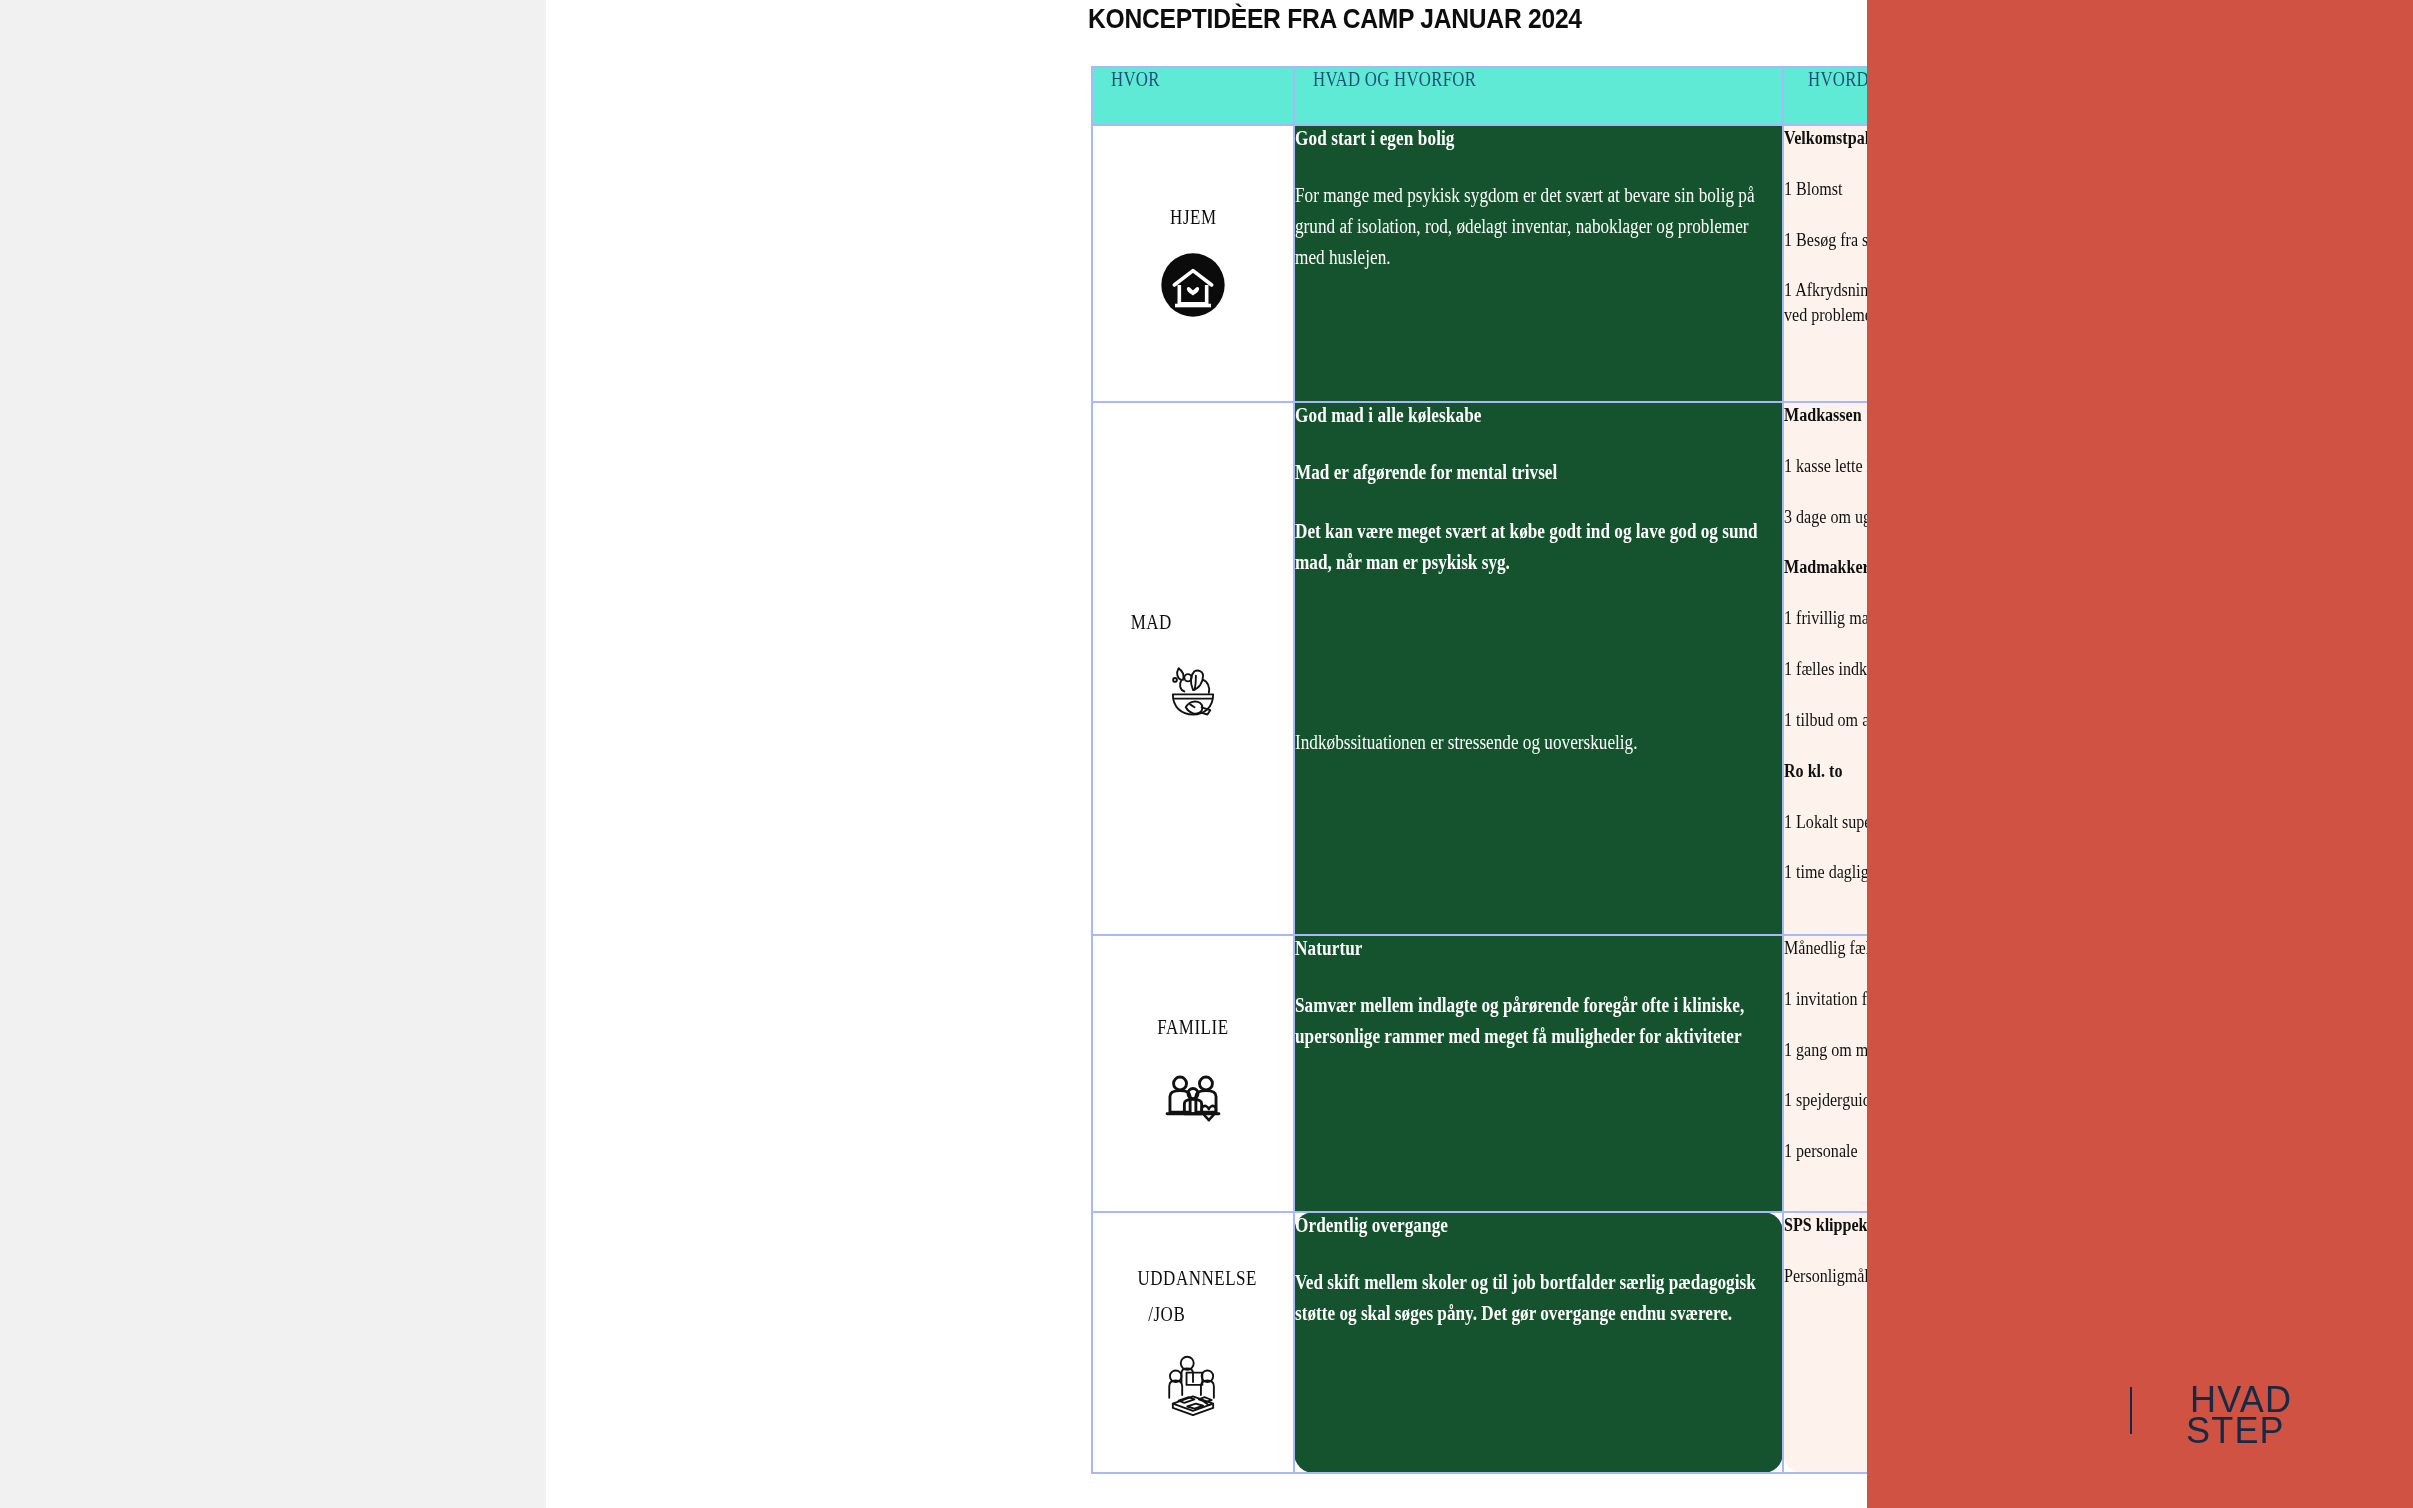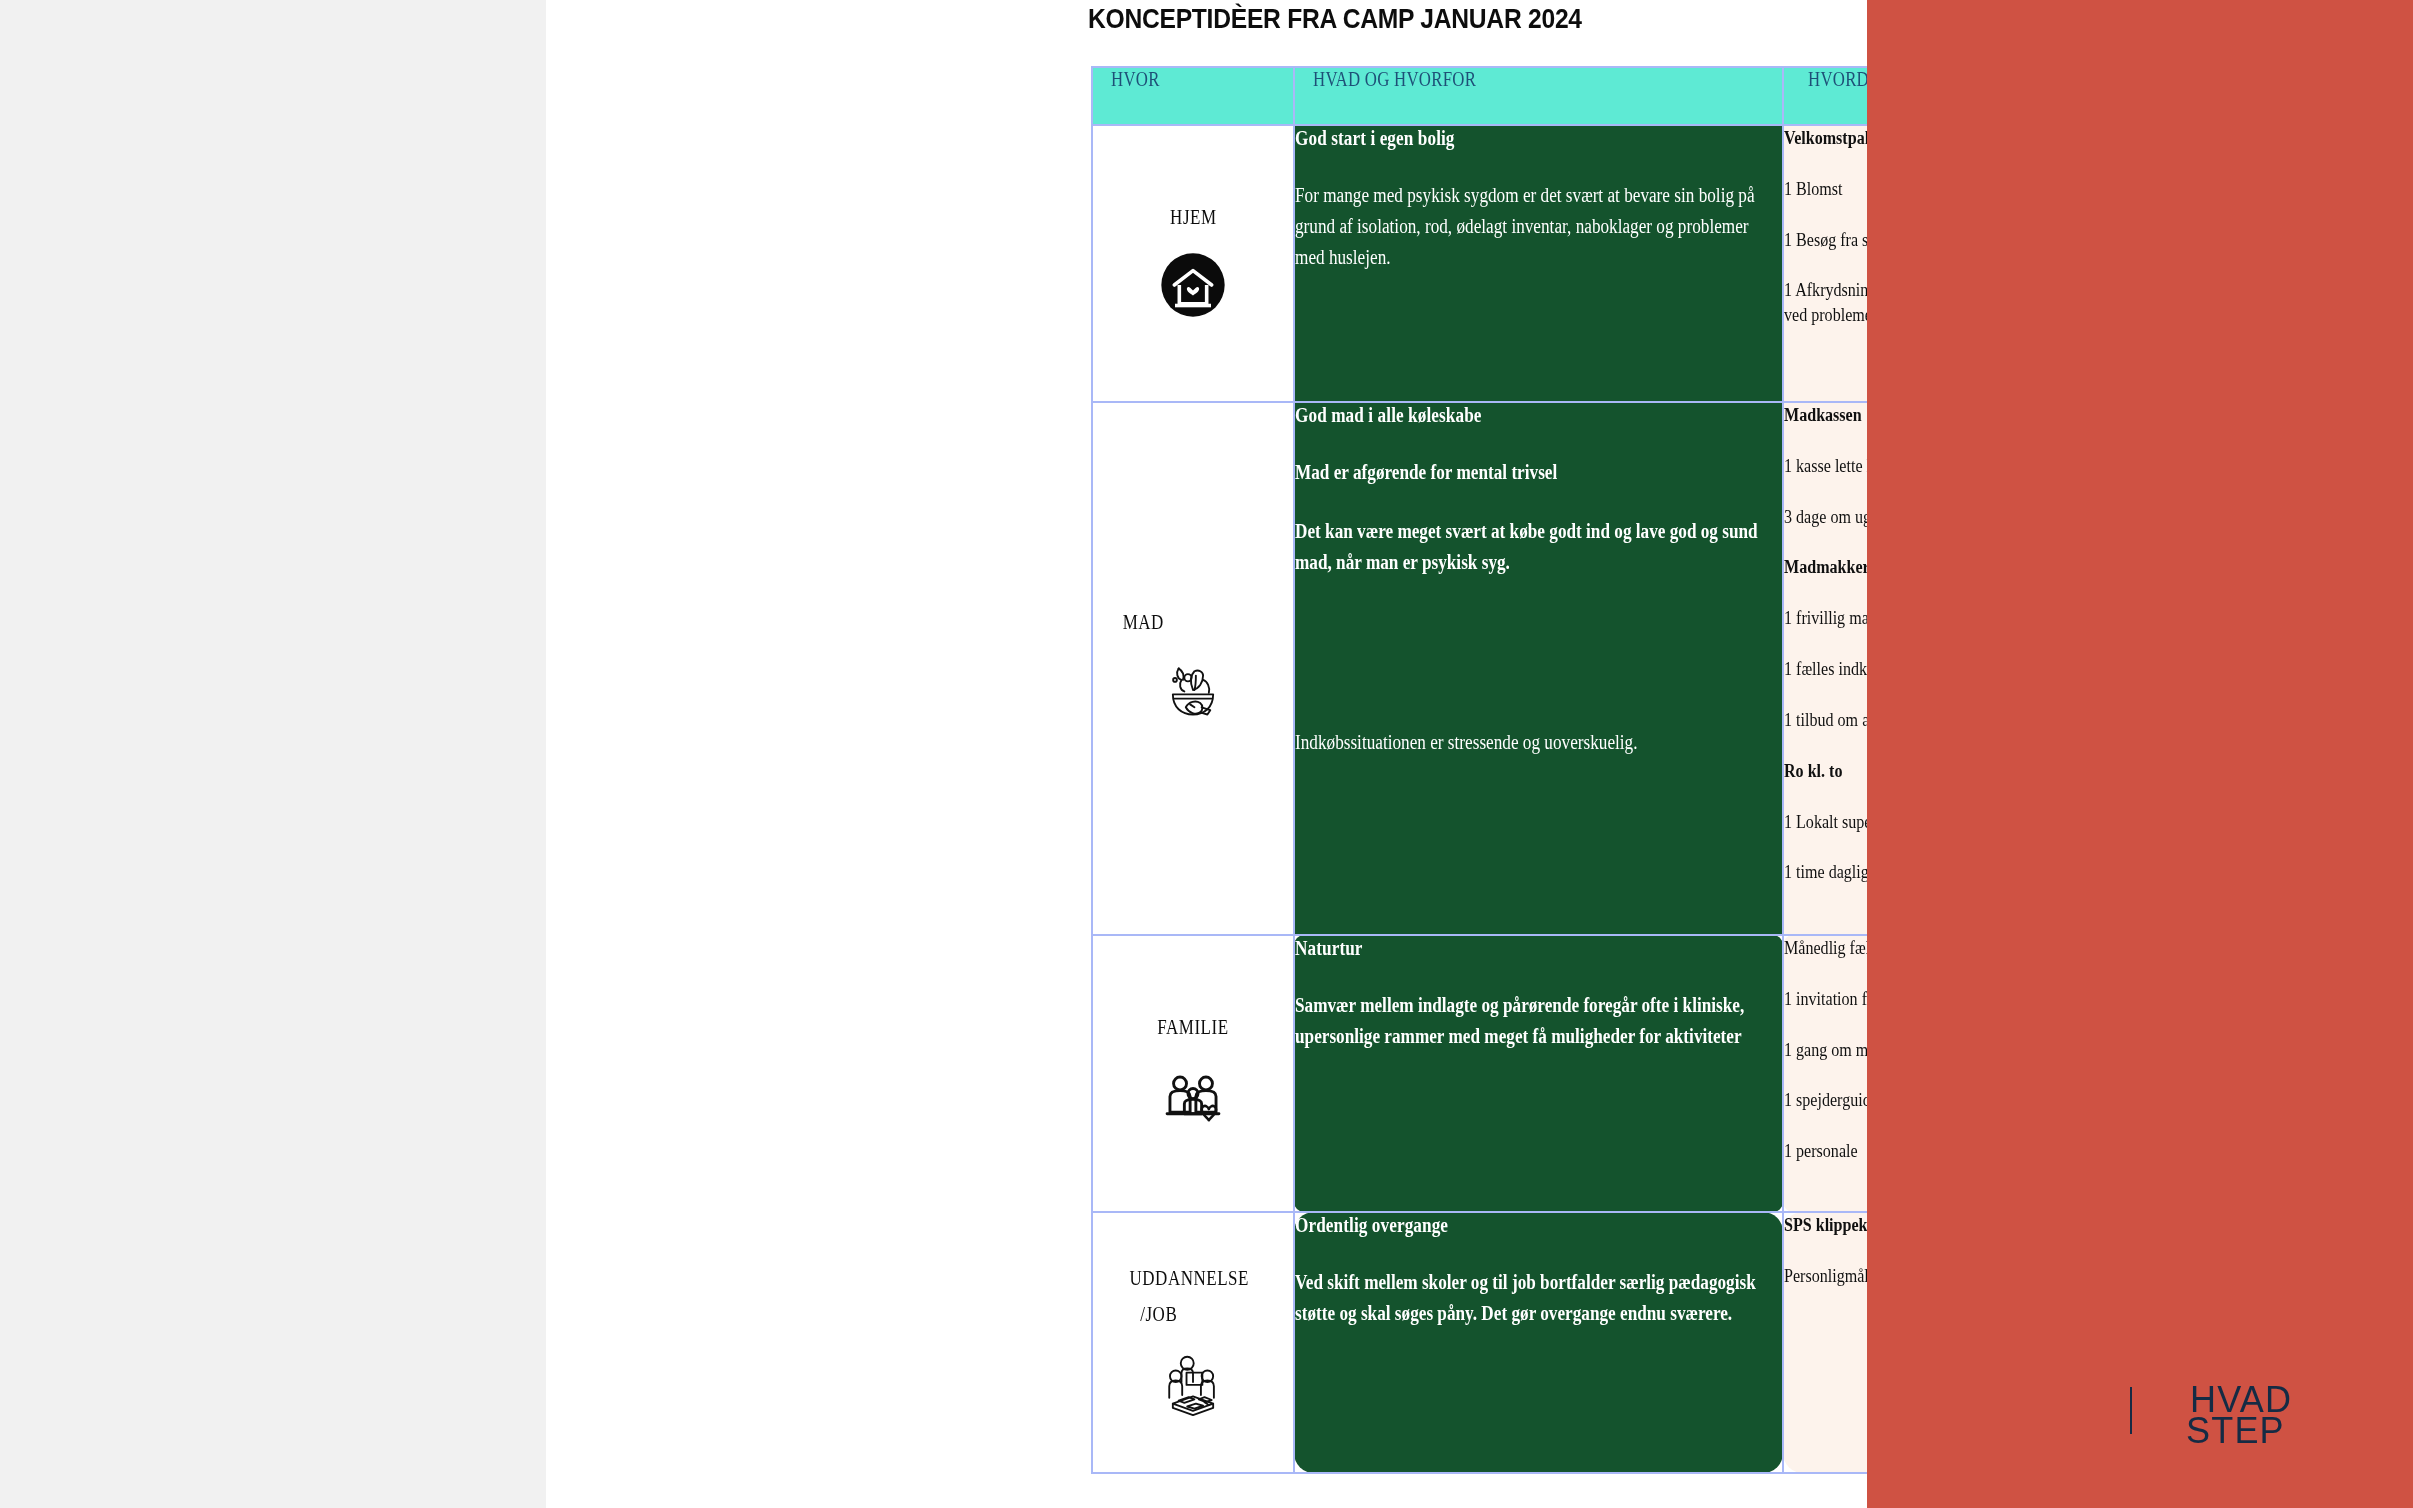--- a/index.html
+++ b/index.html
@@ -98,21 +98,21 @@
     white-space:nowrap;
   }
   .hdr.where .hdr-label{margin-left:18px;}
   .hdr.what  .hdr-label{margin-left:18px;}
   .hdr.how   .hdr-label{margin-left:24px;}
 
   
   td.where{background:#ffffff;position:relative;}
   .where-inner{
     display:flex;flex-direction:column;align-items:center;justify-content:center;
-    height:100%;padding:12px 8px;box-sizing:border-box;
+    height:100%;padding:12px 16px;box-sizing:border-box;
   }
   .where-label{
     font-family:"Liberation Serif", serif;
     font-size:20px;
     letter-spacing:0.6px;
     color:#0d0d0d;
     transform:scaleX(0.85);
     white-space:nowrap;
   }
   .where-label.sub{margin-top:13.3px;align-self:flex-start;margin-left:36px;}
@@ -147,21 +147,21 @@
   .how-line{
     font-size:18.7px;line-height:1.3;margin:0 0 26.5px 0;
     transform:scaleX(0.86);transform-origin:left top;width:116%;
   }
   .how-line.head{font-weight:bold;}
   .how-line:last-child{margin-bottom:0;}
 
   
   tr.row-hjem  td{height:275px;}
   tr.row-mad   td{height:531px;margin-top:16px;}
-  tr.row-fam   td{height:275px;border-radius:10px;}
+  tr.row-fam   td{height:275px;}
   tr.row-udd   td{height:259px;border-radius:20px;}
 </style>
 </head>
 <body>
 
 <div id="slide">
 
   <div id="deck-title">KONCEPTIDÈER FRA CAMP JANUAR 2024</div>
 
   <table id="concept-table">

